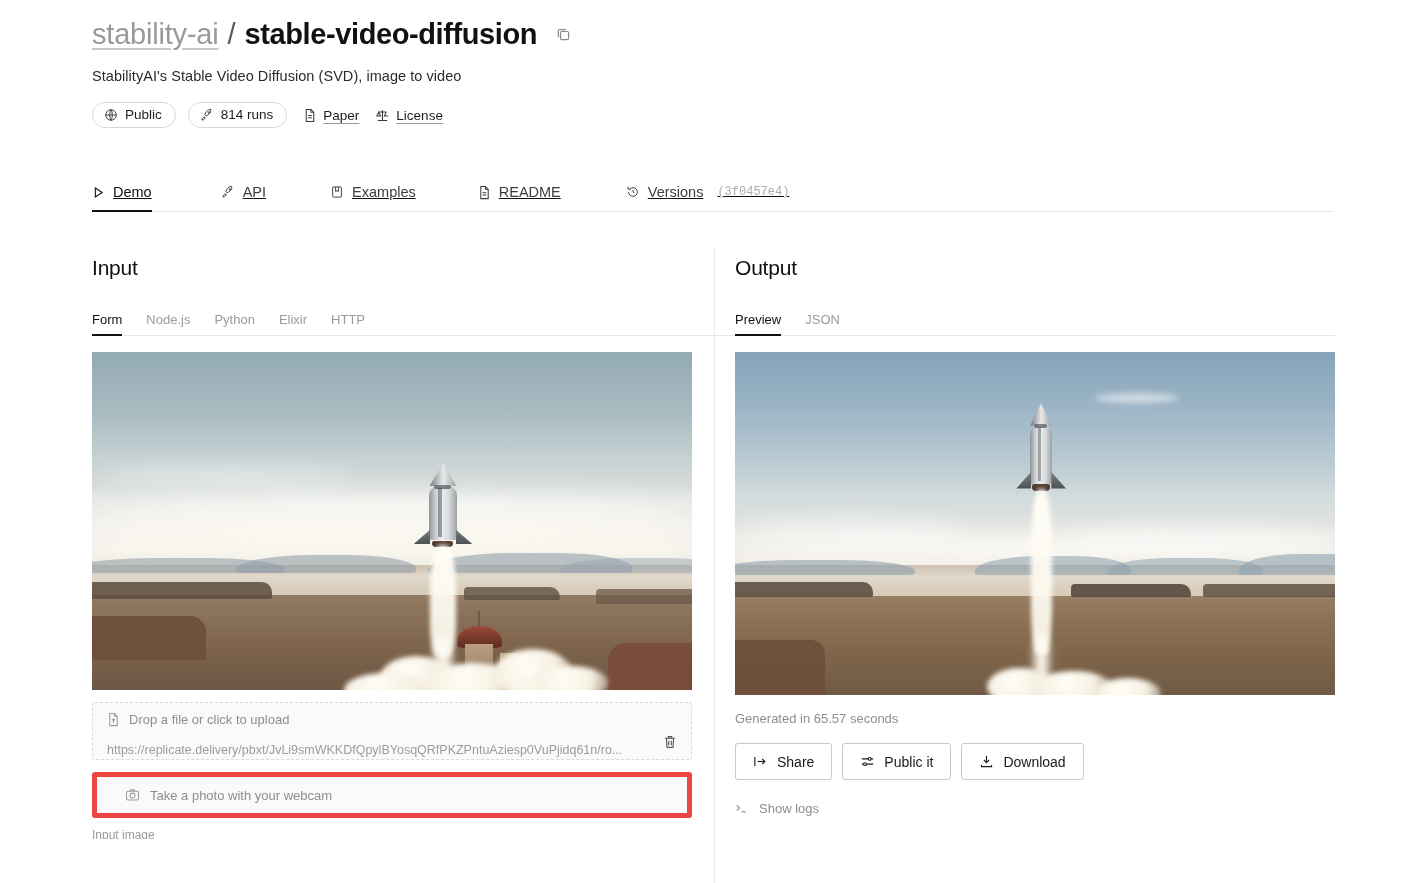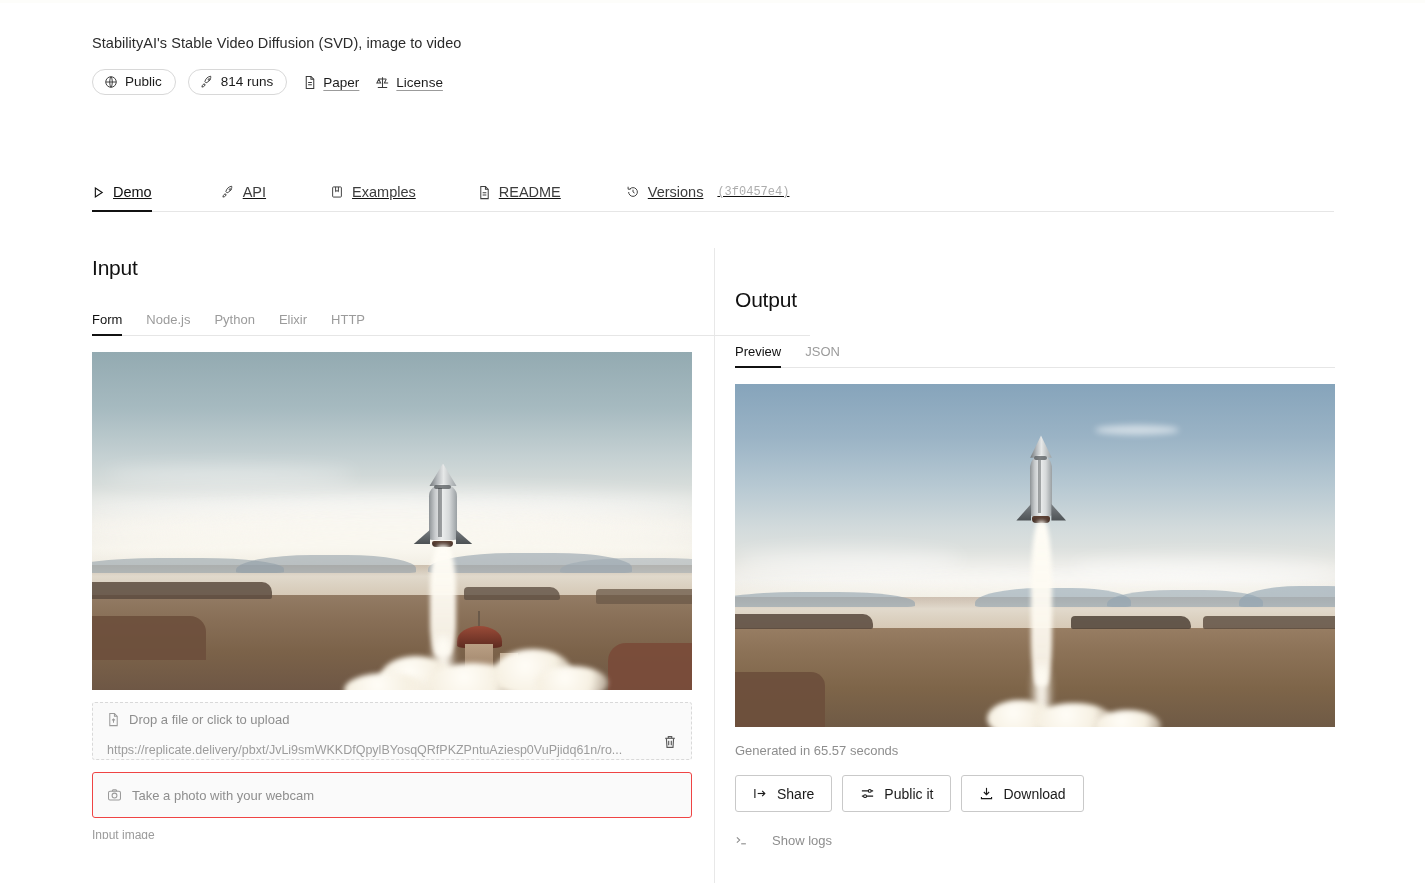--- a/index.html
+++ b/index.html
@@ -50,21 +50,21 @@
     cursor: pointer; position: relative;
   }
   .tab.active { color: #0f0f0f; font-weight: 400; }
   .tab.active:after {
     content:""; position:absolute; left:0; right:0; bottom:-1px; height:2px; background:#111;
   }
   .tab-ver-hash { font-family: "Liberation Mono", monospace; font-size: 12px; color: #adadad; margin-left: 6px; }
 
   
   .col-left  { position: absolute; left: 92px; top: 256px; width: 718px; }
-  .col-right { position: absolute; left: 735px; top: 256px; width: 600px; margin-top: 32px; }
+  .col-right { position: absolute; left: 735px; top: 256px; width: 600px; }
   .divider   { position: absolute; left: 714px; top: 248px; width: 1px; height: 635px; background: #e8e8e8; }
 
   .section-title { font-size: 21px; font-weight: 400; color: #111; letter-spacing: -0.2px; }
 
   .subtabs {
     margin-top: 26px; display: flex; align-items: flex-end; gap: 0;
     border-bottom: 1px solid #e6e6e6; height: 30px;
   }
   .subtab {
     font-size: 13px; color: #9b9b9b; padding-bottom: 9px; margin-right: 24px;
@@ -124,43 +124,54 @@
     margin-top: 12px; width: 600px; height: 58px;
     border: 1px dashed #d9d9d9; background: #fafafa; border-radius: 3px;
     padding: 9px 14px 0 14px; position: relative; cursor: pointer;
   }
   .dz-line1 { display:flex; align-items:center; gap:9px; font-size:13px; color:#8e8e8e; }
   .dz-line2 { margin-top: 16px; font-size:12.5px; color:#9c9c9c; white-space:nowrap; overflow:hidden; width:540px; }
   .dz-trash { position:absolute; right:13px; top:31px; width:16px; height:16px; cursor:pointer; }
 
   .webcam {
     margin-top: 12px; width: 600px; height: 46px; background:#fafafa;
-    border:1px solid #ef4444; border-radius:3px; display:flex; align-items:center;
-    gap:10px; padding-left:14px; font-size:13px; color:#8e8e8e; cursor:pointer;
+    border:5px solid #ef4444; border-radius:3px; display:flex; align-items:center;
+    gap:10px; padding-left:28px; font-size:13px; color:#8e8e8e; cursor:pointer;
   }
   .cut-hint { margin-top: 10px; font-size:12px; color:#9b9b9b; height:11px; overflow:hidden; }
 
   
   .gen-text { margin-top: 16px; font-size: 13px; color: #8e8e8e; }
   .btn-row { margin-top: 17px; display:flex; gap: 10px; }
   .btn {
     display:inline-flex; align-items:center; gap:9px;
     border:1px solid #c9c9c9; background:#fff; border-radius:3px;
     padding: 10px 17px; font-size:14px; color:#1a1a1a; cursor:pointer; line-height:1;
   }
-  .showlogs { margin-top: 21px; display:flex; align-items:center; gap:22px; font-size:13px; color:#8e8e8e; cursor:pointer; }
+  .showlogs { margin-top: 21px; display:flex; align-items:center; gap:9px; font-size:13px; color:#8e8e8e; cursor:pointer; }
   svg { display:block; }
 </style>
 </head>
 <body>
 
 <div class="page">
   <div class="topstripe"></div>
 
   <div class="header">
+    <div class="title-row">
+      <span class="owner">stability-ai</span>
+      <span class="slash">/</span>
+      <span class="model-name">stable-video-diffusion</span>
+      <span class="copy-btn">
+        <svg width="17" height="17" viewBox="0 0 20 20" fill="none" stroke="#8b8b8b" stroke-width="1.4">
+          <rect x="6.5" y="6.5" width="9.5" height="9.5" rx="1.6"></rect>
+          <path d="M12.8 4.2H5.3c-.8 0-1.4.6-1.4 1.4v7.5"></path>
+        </svg>
+      </span>
+    </div>
 
     <div class="desc">StabilityAI's Stable Video Diffusion (SVD), image to video</div>
 
     <div class="badges">
       <span class="pill">
         <span>
           <svg width="14" height="14" viewBox="0 0 16 16" fill="none" stroke="#3a3a3a" stroke-width="1.1">
             <circle cx="8" cy="8" r="6"></circle>
               <path d="M2 8h12M8 2c2 2 2 10 0 12M8 2C6 4 6 12 8 14"></path>
           </svg>

